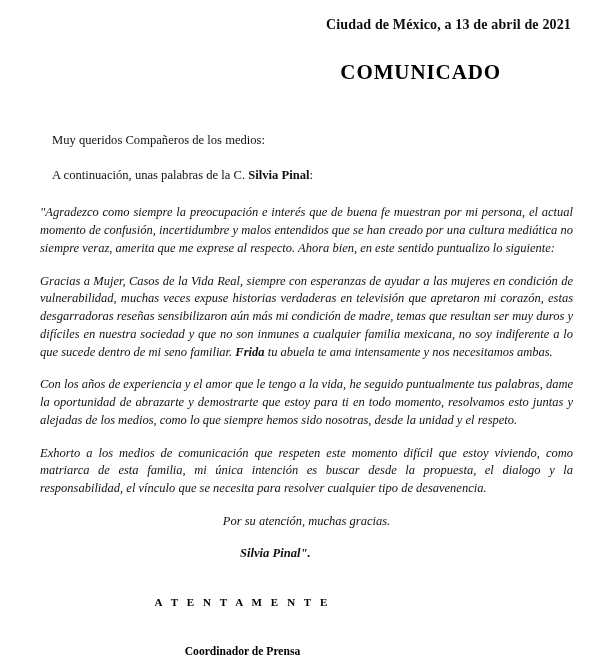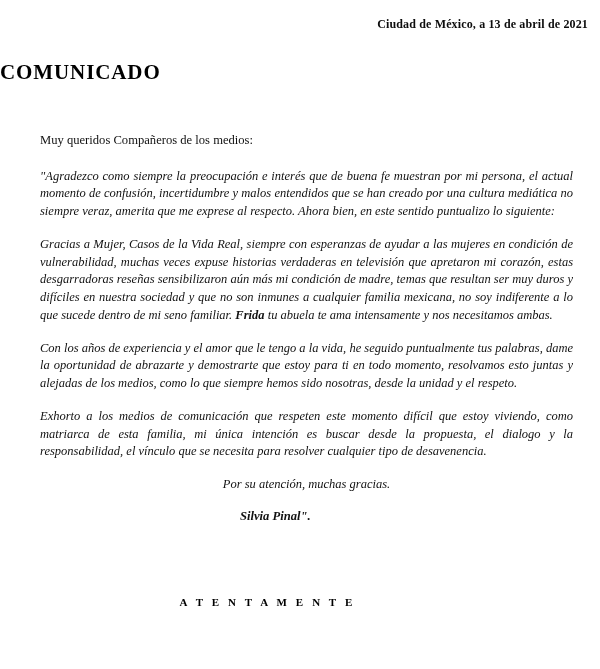--- a/index.html
+++ b/index.html
@@ -21,52 +21,52 @@
     width: 600px;
     height: 669px;
     box-sizing: border-box;
     background: #ffffff;
   }
 
   
   .dateline {
     position: absolute;
     top: 17px;
-    right: 12px;
-    font-size: 12px;
+    right: 29px;
+    font-size: 14px;
     font-weight: bold;
     letter-spacing: 0.15px;
     color: #0d0d0d;
     white-space: nowrap;
   }
 
   
   .doc-title {
     position: absolute;
     top: 60px;
     left: 0;
     width: 501px;
-    text-align: left;
+    text-align: right;
     font-size: 21px;
     font-weight: bold;
     letter-spacing: 0.9px;
     color: #000000;
   }
 
   
   .body-block {
     position: absolute;
     top: 133px;
     left: 40px;
     width: 533px;
   }
   .salutation {
     font-size: 12.6px;
     line-height: 1.25;
-    margin: 0 0 19px 0;
+    margin: 0 0 19px 12px;
     color: #111111;
   }
   .salutation.second {
     margin-bottom: 21px;
   }
   .salutation b {
     font-weight: bold;
   }
 
   .quote-par {
@@ -95,21 +95,20 @@
     font-weight: bold;
     color: #111111;
   }
 
   
   .footer {
     position: absolute;
     left: 0;
     width: 485px;
     text-align: center;
-    padding-left: 25px;
   }
   .footer-atentamente {
     top: 596px;
     font-size: 11px;
     font-weight: bold;
     letter-spacing: 3.1px;
     color: #000000;
   }
   .footer-name {
     top: 629px;
@@ -131,32 +130,34 @@
 <div class="page">
 
   <div class="dateline">Ciudad de México, a 13 de abril de 2021</div>
 
   <div class="doc-title">COMUNICADO</div>
 
   <div class="body-block">
 
     <p class="salutation">Muy queridos Compañeros de los medios:</p>
 
+    <p class="salutation second"><span>A continuación, unas palabras de la C. </span><b>Silvia Pinal</b><span>:</span></p>
 
     <p class="quote-par">"Agradezco como siempre la preocupación e interés que de buena fe muestran por mi persona, el actual momento de confusión, incertidumbre y malos entendidos que se han creado por una cultura mediática no siempre veraz, amerita que me exprese al respecto. Ahora bien, en este sentido puntualizo lo siguiente:</p>
 
     <p class="quote-par"><span>Gracias a Mujer, Casos de la Vida Real, siempre con esperanzas de ayudar a las mujeres en condición de vulnerabilidad, muchas veces expuse historias verdaderas en televisión que apretaron mi corazón, estas desgarradoras reseñas sensibilizaron aún más mi condición de madre, temas que resultan ser muy duros y difíciles en nuestra sociedad y que no son inmunes a cualquier familia mexicana, no soy indiferente a lo que sucede dentro de mi seno familiar. </span><b>Frida</b><span> tu abuela te ama intensamente y nos necesitamos ambas.</span></p>
 
     <p class="quote-par">Con los años de experiencia y el amor que le tengo a la vida, he seguido puntualmente tus palabras, dame la oportunidad de abrazarte y demostrarte que estoy para ti en todo momento, resolvamos esto juntas y alejadas de los medios, como lo que siempre hemos sido nosotras, desde la unidad y el respeto.</p>
 
     <p class="quote-par">Exhorto a los medios de comunicación que respeten este momento difícil que estoy viviendo, como matriarca de esta familia, mi única intención es buscar desde la propuesta, el dialogo y la responsabilidad, el vínculo que se necesita para resolver cualquier tipo de desavenencia.</p>
 
     <p class="quote-par par-plain-end">Por su atención, muchas gracias.</p>
 
     <p class="signature">Silvia Pinal".</p>
 
   </div>
 
   <div class="footer footer-atentamente">A T E N T A M E N T E</div>
 
 
+  <div class="footer footer-role">Coordinador de Prensa</div>
 
 </div>
 
 </body></html>

